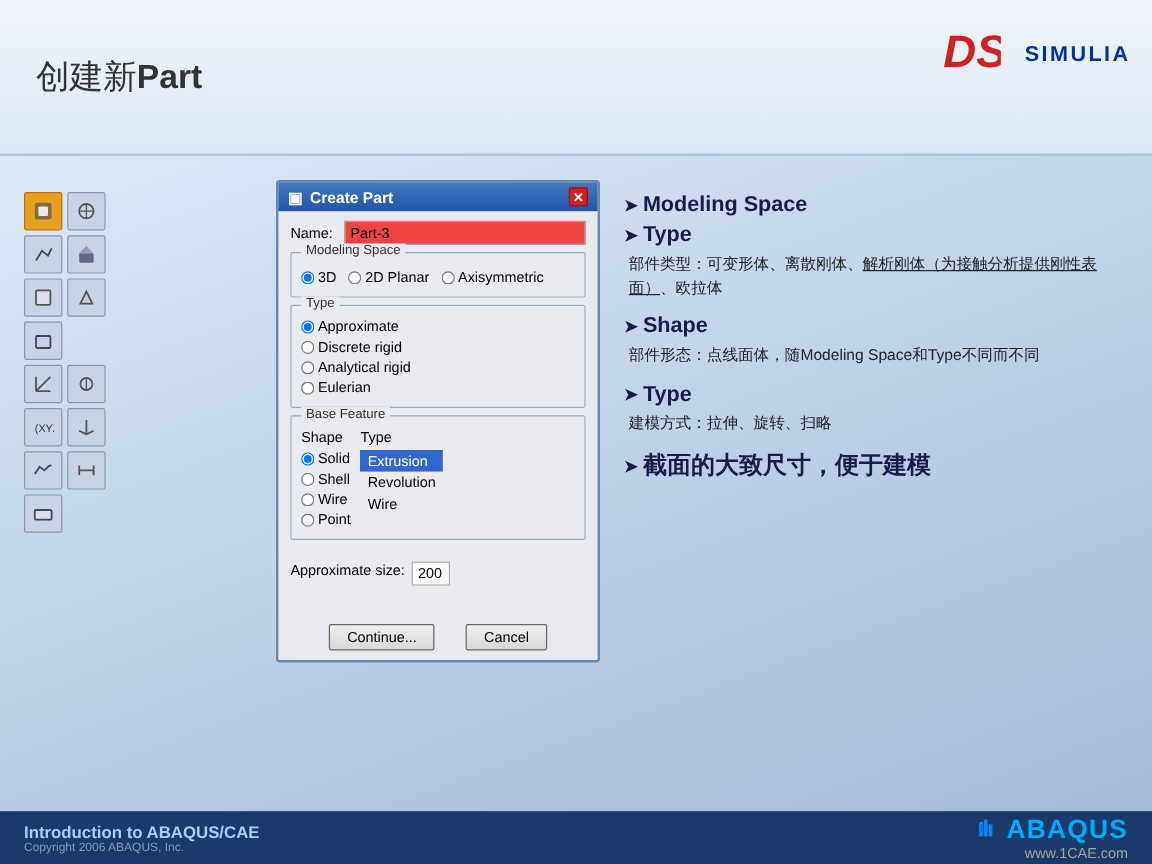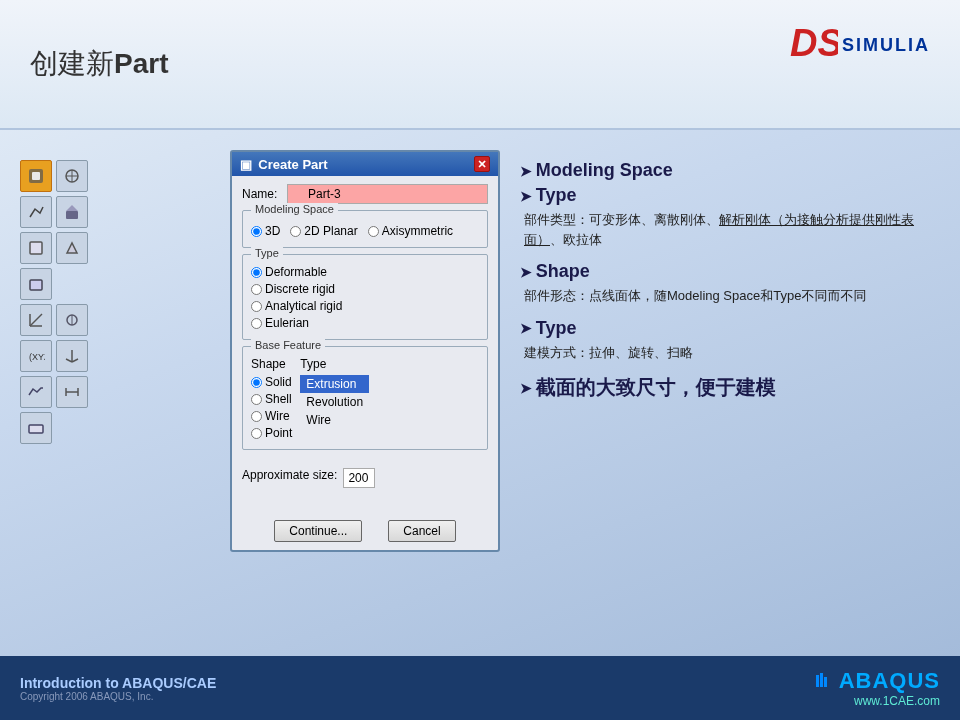--- a/index.html
+++ b/index.html
@@ -26,25 +26,25 @@
     .page-title {
       font-size: 28px;
       font-weight: normal;
       color: #333;
     }
     .page-title strong {
       font-weight: bold;
     }
     .simulia-logo {
       position: absolute;
-      right: 30px;
+      right: 18px;
       top: 20px;
       display: flex;
       align-items: center;
-      gap: 4px;
+      gap: 20px;
     }
     .simulia-text {
       font-size: 18px;
       font-weight: bold;
       color: #003399;
       letter-spacing: 2px;
     }
 
     
     .main-content {
@@ -136,22 +136,22 @@
       margin-bottom: 6px;
       font-size: 12px;
     }
     .dialog-label {
       width: 45px;
       font-size: 12px;
     }
     .dialog-input {
       flex: 1;
       border: 1px solid #aaa;
-      background: #fca5a5;
-      padding: 2px 20px;
+      background: #ef4444;
+      padding: 2px 4px;
       font-size: 12px;
     }
     .section-box {
       border: 1px solid #9aabba;
       border-radius: 2px;
       padding: 6px 8px;
       margin-bottom: 6px;
       position: relative;
     }
     .section-legend {
@@ -274,21 +274,21 @@
     }
     .section-text a, .underline {
       text-decoration: underline;
       color: #222;
     }
 
     
     .bottom-bar {
       position: absolute;
       bottom: 0; left: 0; right: 0;
-      height: 64px;
+      height: 44px;
       background: #1a3a6a;
       display: flex;
       align-items: center;
       justify-content: space-between;
       padding: 0 20px;
       color: white;
     }
     .bottom-left {
       font-size: 12px;
     }
@@ -307,21 +307,21 @@
       align-items: flex-end;
     }
     .abaqus-logo {
       font-size: 22px;
       font-weight: bold;
       color: #00aaff;
       letter-spacing: 1px;
     }
     .cae-url {
       font-size: 12px;
-      color: #5eead4;
+      color: #a3a3a3;
     }
 
     
     input[type=radio] {
       width: 11px;
       height: 11px;
       margin: 0;
     }
   </style>
 </head>
@@ -476,21 +476,21 @@
             </label>
           </div>
         </div>
 
         <div class="two-col">
           <div class="section-box left-col">
             <span class="section-legend">Type</span>
             <div class="type-list">
               <label class="radio-row">
                 <input type="radio" name="typ" checked="" style="">
-                <span>Deformable</span>
+                <span>Approximate</span>
               </label>
               <label class="radio-row">
                 <input type="radio" name="typ" style="">
                 <span>Discrete rigid</span>
               </label>
               <label class="radio-row">
                 <input type="radio" name="typ" style="">
                 <span>Analytical rigid</span>
               </label>
               <label class="radio-row">

